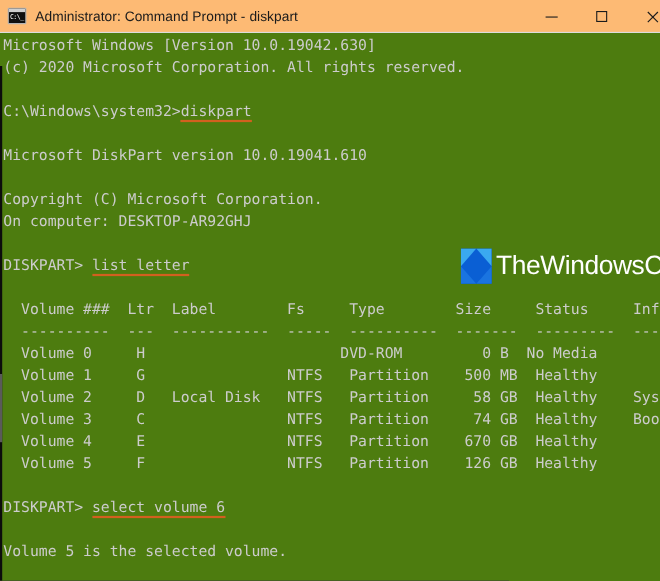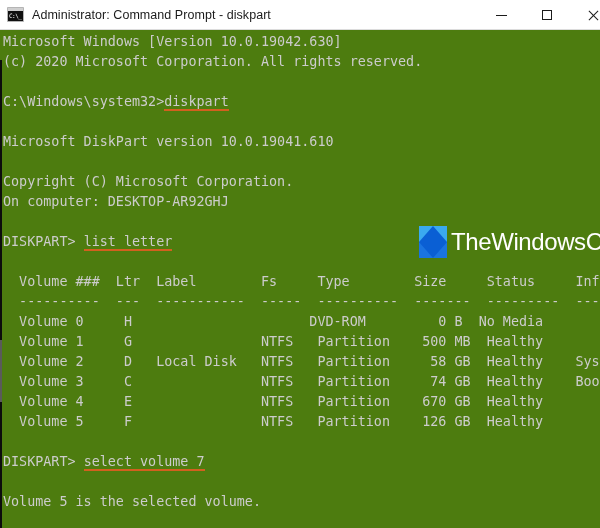--- a/index.html
+++ b/index.html
@@ -21,21 +21,21 @@
     background: #0c0c0c;
     overflow: hidden;
   }
 
   
   .titlebar {
     position: absolute;
     top: 0; left: 0;
     width: 600px;
     height: 30px;
-    background: #ffffff;
+    background: #fdba74;
     border-bottom: 1px solid #dcdcdc;
     display: flex;
     align-items: center;
     box-sizing: border-box;
   }
   .app-icon {
     width: 17px;
     height: 15px;
     margin-left: 7px;
     margin-right: 8px;
@@ -263,21 +263,21 @@
 
   Volume ###  Ltr  Label        Fs     Type        Size     Status     Info
   ----------  ---  -----------  -----  ----------  -------  ---------  --------
   Volume 0     H                      DVD-ROM         0 B  No Media
   Volume 1     G                NTFS   Partition    500 MB  Healthy
   Volume 2     D   Local Disk   NTFS   Partition     58 GB  Healthy    Syst
   Volume 3     C                NTFS   Partition     74 GB  Healthy    Boot
   Volume 4     E                NTFS   Partition    670 GB  Healthy
   Volume 5     F                NTFS   Partition    126 GB  Healthy
 
-DISKPART&gt; <span class="cmd">select volume 7</span>
+DISKPART&gt; <span class="cmd">select volume 6</span>
 
 Volume 5 is the selected volume.
 
 DISKPART&gt; 
 
 DiskPart successfully assigned the drive letter or mount point.
 
 DISKPART&gt; </pre>
 
     <div class="left-edge">

